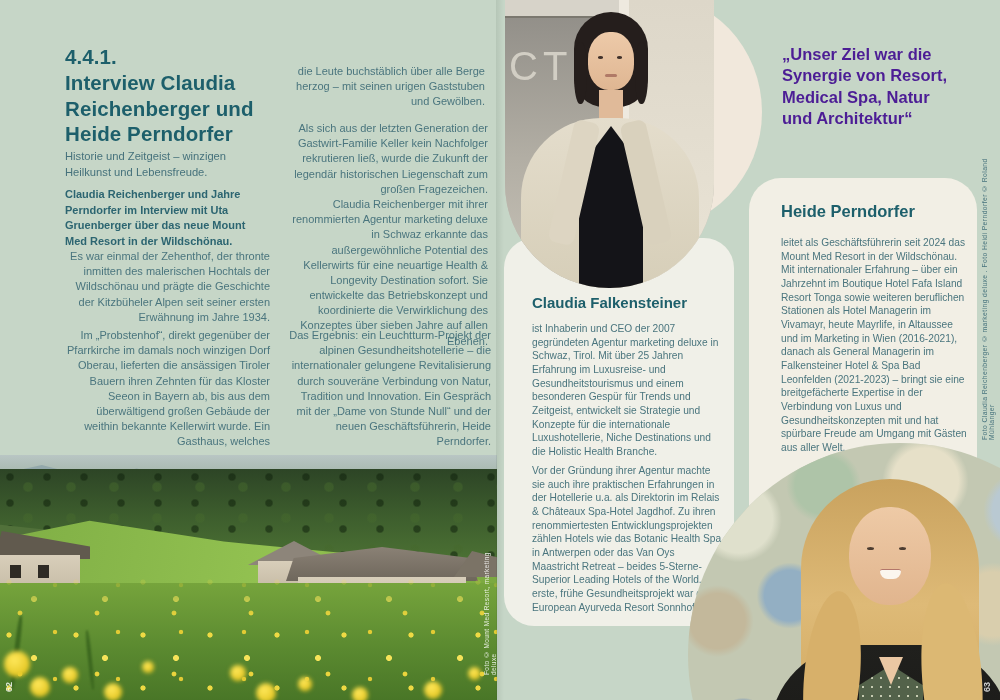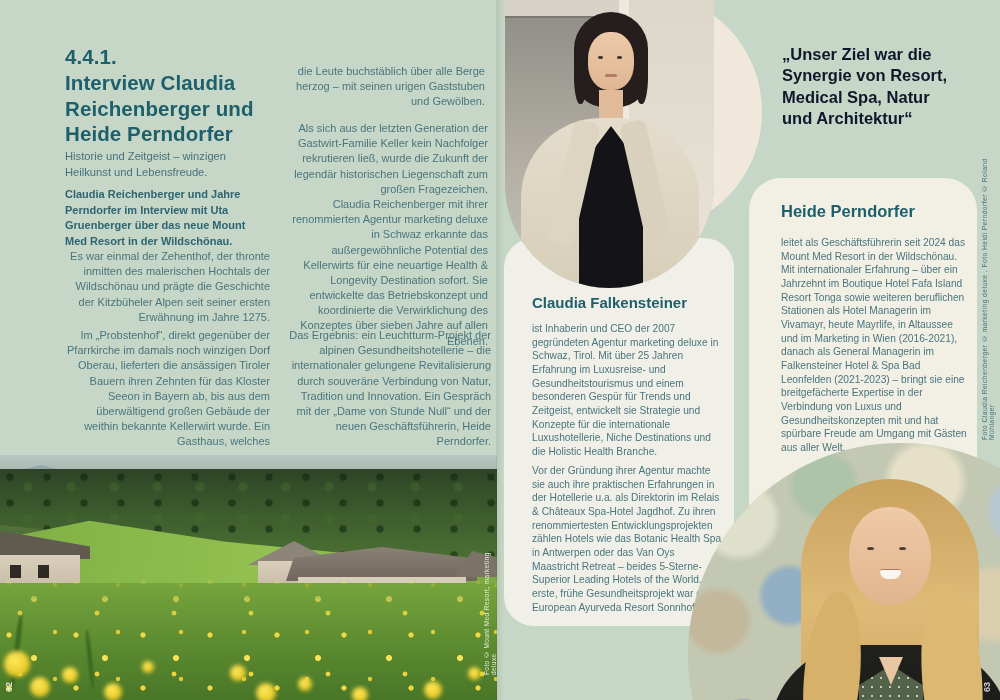--- a/index.html
+++ b/index.html
@@ -6,21 +6,21 @@
   body{width:1000px;height:700px;font-family:"Liberation Sans",sans-serif;}
   .spread{position:relative;width:1000px;height:700px;background:#c6d6c7;overflow:hidden;}
   .abs{position:absolute;}
   .pre{white-space:pre-line;}
 
   
   .title{font-size:20.5px;line-height:1.26;font-weight:bold;color:#1d5f6b;letter-spacing:.1px;margin:0;}
   .lead{font-size:11.2px;line-height:1.4;color:#46727c;margin:0;}
   .intro-bold{font-size:11px;line-height:1.42;font-weight:bold;color:#2c6571;margin:0;}
   .body-text{font-size:11px;line-height:1.38;color:#4a757e;margin:0;text-align:right;}
-  .quote{font-size:16.5px;line-height:1.3;font-weight:bold;color:#0f172a;margin:0;}
+  .quote{font-size:16.5px;line-height:1.3;font-weight:bold;color:#4c1d95;margin:0;}
   .bio-name{font-weight:bold;color:#1d5f6b;margin:0;}
   .bio-text{font-size:10.2px;line-height:1.34;color:#4a757e;margin:0;}
 
   
   .vtext{writing-mode:vertical-rl;transform:rotate(180deg);font-size:6.8px;letter-spacing:.4px;color:#47737d;}
   .vtext-white{writing-mode:vertical-rl;transform:rotate(180deg);font-size:6.5px;letter-spacing:.4px;color:rgba(255,255,255,.85);}
   .pagenum{writing-mode:vertical-rl;transform:rotate(180deg);font-size:9px;font-weight:bold;color:rgba(255,255,255,.8);}
 
   
   .fold{left:496px;top:0;width:10px;height:700px;background:linear-gradient(90deg,rgba(40,60,45,.10),rgba(40,60,45,0) 80%);}
@@ -99,21 +99,21 @@
 
 <div class="spread">
 
   <section>
     <h1 class="abs title pre" style="left:65px;top:44px;width:225px;">4.4.1.
 Interview Claudia
 Reichenberger und
 Heide Perndorfer</h1>
     <p class="abs lead" style="left:65px;top:149px;width:200px;">Historie und Zeitgeist – winzigen Heilkunst und Lebensfreude.</p>
     <p class="abs intro-bold" style="left:65px;top:187px;width:202px;">Claudia Reichenberger und Jahre Perndorfer im Interview mit Uta Gruenberger über das neue Mount Med Resort in der Wildschönau.</p>
-    <p class="abs body-text" style="left:65px;top:249px;width:205px;">Es war einmal der Zehenthof, der thronte inmitten des malerischen Hochtals der Wildschönau und prägte die Geschichte der Kitzbüheler Alpen seit seiner ersten Erwähnung im Jahre 1275.</p>
+    <p class="abs body-text" style="left:65px;top:249px;width:205px;">Es war einmal der Zehenthof, der thronte inmitten des malerischen Hochtals der Wildschönau und prägte die Geschichte der Kitzbüheler Alpen seit seiner ersten Erwähnung im Jahre 1934.</p>
     <p class="abs body-text" style="left:65px;top:328px;width:205px;">Im „Probstenhof“, direkt gegenüber der Pfarrkirche im damals noch winzigen Dorf Oberau, lieferten die ansässigen Tiroler Bauern ihren Zehnten für das Kloster Seeon in Bayern ab, bis aus dem überwältigend großen Gebäude der weithin bekannte Kellerwirt wurde. Ein Gasthaus, welches</p>
 
     <p class="abs body-text" style="left:285px;top:64px;width:200px;">die Leute buchstäblich über alle Berge herzog – mit seinen urigen Gaststuben und Gewölben.</p>
     <p class="abs body-text" style="left:285px;top:121px;width:203px;">Als sich aus der letzten Generation der Gastwirt-Familie Keller kein Nachfolger rekrutieren ließ, wurde die Zukunft der legendär historischen Liegenschaft zum großen Fragezeichen.</p>
     <p class="abs body-text" style="left:285px;top:197px;width:203px;">Claudia Reichenberger mit ihrer renommierten Agentur marketing deluxe in Schwaz erkannte das außergewöhnliche Potential des Kellerwirts für eine neuartige Health &amp; Longevity Destination sofort. Sie entwickelte das Betriebskonzept und koordinierte die Verwirklichung des Konzeptes über sieben Jahre auf allen Ebenen.</p>
     <p class="abs body-text" style="left:285px;top:328px;width:206px;">Das Ergebnis: ein Leuchtturm-Projekt der alpinen Gesundheitshotellerie – die internationaler gelungene Revitalisierung durch souveräne Verbindung von Natur, Tradition und Innovation. Ein Gespräch mit der „Dame von Stunde Null“ und der neuen Geschäftsführerin, Heide Perndorfer.</p>
 
     <figure class="abs landscape" style="margin:0;">
       <div class="abs l-hills"></div>
       <div class="abs l-forest"></div>
@@ -165,20 +165,21 @@
 
   <section>
 
     <div class="abs cream-circle"></div>
     <div class="abs panel-claudia"></div>
     <div class="abs panel-heide"></div>
 
     <figure class="abs photo-claudia" style="margin:0;">
       <div class="abs pc-glass"></div>
       <div class="abs pc-transom"></div>
+      <span class="abs pc-sign">CT</span>
       <div class="abs pc-frame"></div>
       <div class="abs pc-wall"></div>
       <div class="abs pc-hair"></div>
       <div class="abs pc-neck"></div>
       <div class="abs pc-blazer"></div>
       <div class="abs pc-top"></div>
       <div class="abs pc-lapel-l"></div>
       <div class="abs pc-lapel-r"></div>
       <div class="abs pc-face">
         <div class="abs pc-eye" style="left:10px;"></div>

